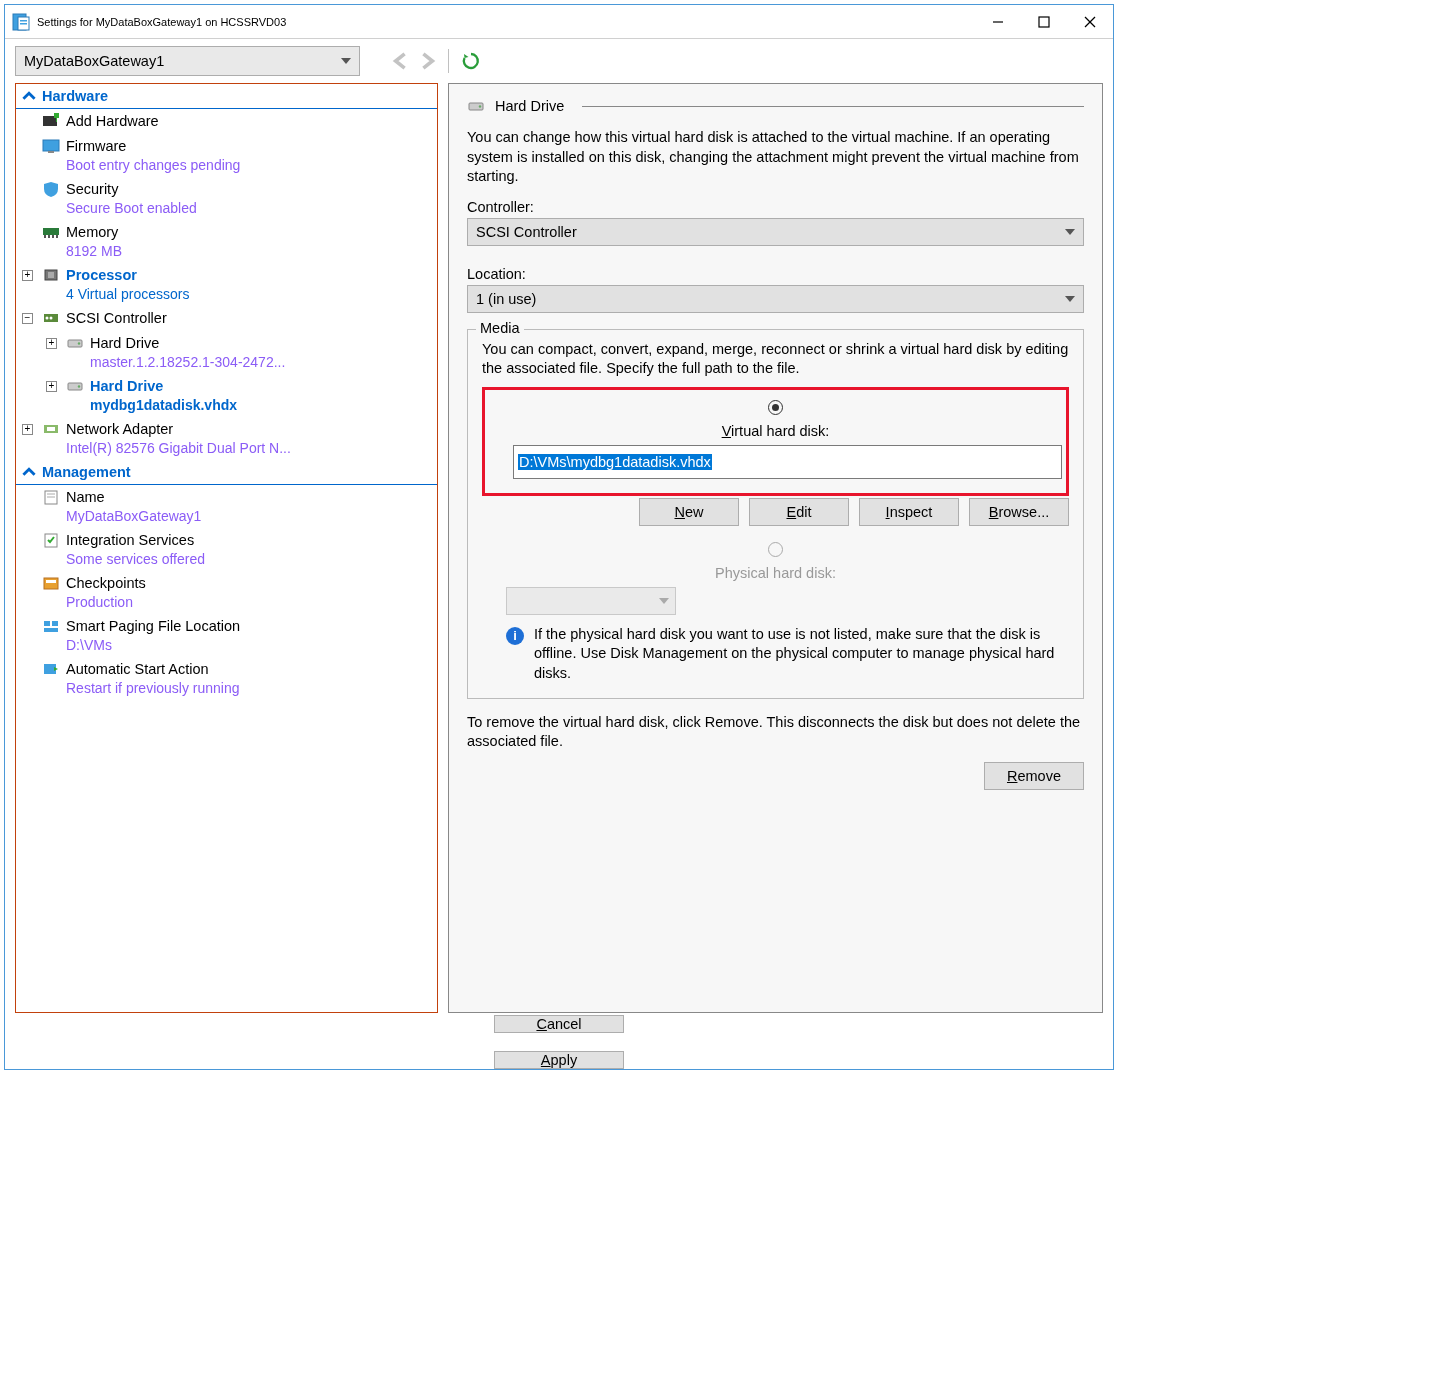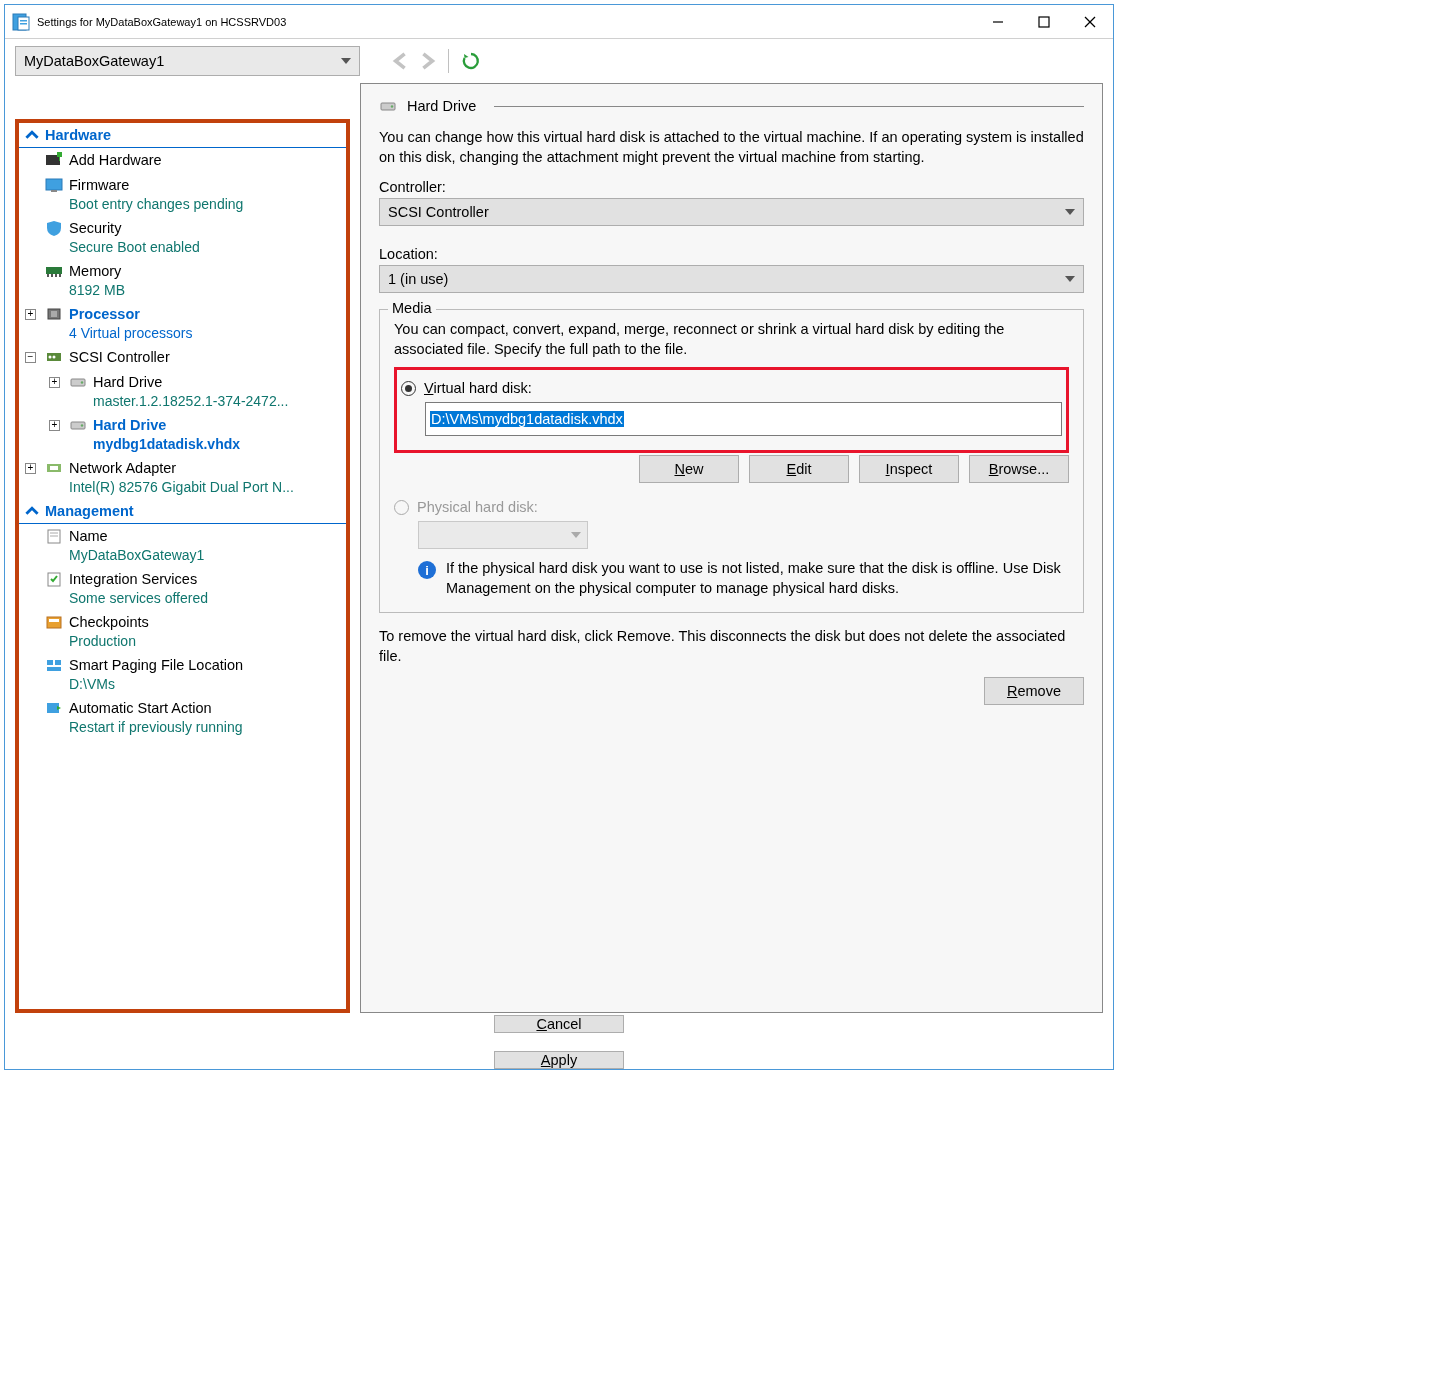--- a/index.html
+++ b/index.html
@@ -10,43 +10,43 @@
 .titlebar .title { flex: 1; font-size: 11px; }
 .winbtns { display: flex; }
 .winbtn { width: 46px; height: 32px; display:flex; align-items:center; justify-content:center; }
 .toolbar { height: 44px; display:flex; align-items:center; padding: 6px 10px; gap: 12px; }
 .vm-select { width: 345px; height: 30px; border:1px solid #adadad; background:#e9e9e9; display:flex; align-items:center; padding:0 8px; justify-content:space-between; }
 .nav-arrows { display:flex; gap: 8px; align-items:center; margin-left: 20px;}
 .nav-arrows .arr { width:18px; height:18px; opacity:.35; }
 .divider-v { width:1px; height:24px; background:#c0c0c0; margin: 0 4px; }
 .refresh { width:20px; height:20px; }
 .body { flex:1; display:flex; padding: 0 10px 6px 10px; gap: 10px; overflow:hidden; }
-.tree { width: 335px; border:4px solid #c2410c; background:#fff; overflow-y:auto;margin-top:36px; }
+.tree { width: 423px; border:1px solid #c2410c; background:#fff; overflow-y:auto; }
 .section-hdr { color:#0066cc; font-weight:600; padding: 4px 6px; display:flex; align-items:center; gap:6px; border-bottom:1px solid #0066cc; }
 .section-hdr .chev { width:14px; height:14px; fill:#0066cc; }
 .tree-item { padding: 3px 0 3px 26px; line-height:1.3; }
 .tree-item.l2 { padding-left: 50px; }
 .ti-row { display:flex; align-items:center; gap:6px; }
 .ti-row .expand { width:11px; height:11px; border:1px solid #888; display:flex; align-items:center; justify-content:center; font-size:10px; line-height:10px; margin-left:-20px; margin-right:3px; background:#fff;}
 .ti-icon { width:18px; height:16px; flex-shrink:0; }
 .ti-label { color:#000; }
 .ti-label.link { color:#0066cc; font-weight:600; }
-.ti-sub { color:#0f766e; padding-left: 24px; font-size:14px; }
+.ti-sub { color:#8b5cf6; padding-left: 24px; font-size:14px; }
 .tree-item.selected { background:#fff; }
 .tree-item.selected .ti-label.link { color:#0066cc; }
 .content { flex:1; border:1px solid #888; background:#f7f7f7; padding: 14px 18px; position:relative; display:flex; flex-direction:column; }
 .pane-title { display:flex; align-items:center; gap:10px; margin-bottom: 14px; }
 .pane-title .line { flex:1; height:1px; background:#888; margin-left:8px; }
 .desc { margin-bottom: 12px; line-height:1.35; }
 .row { display:flex; gap: 20px; margin-bottom: 6px; flex-direction: column; }
 .col { flex:1; display:flex; flex-direction:column; gap:3px; }
 .combo { height:28px; border:1px solid #adadad; background:#e1e1e1; display:flex; align-items:center; justify-content:space-between; padding:0 8px; }
 .fieldset { border:1px solid #bbb; margin-top: 10px; padding: 10px 14px 14px 14px; position:relative; }
 .fieldset .legend { position:absolute; top:-10px; left:8px; background:#f7f7f7; padding:0 4px; }
-.radio-row { display:flex; align-items:center; gap:8px; margin-top:6px; }
+.radio-row { display:flex; align-items:center; gap:8px; margin-top:6px;flex-direction:column; }
 .radio { width:15px; height:15px; border-radius:50%; border:1.5px solid #333; display:flex; align-items:center; justify-content:center; }
 .radio.sel::after { content:""; width:7px; height:7px; border-radius:50%; background:#333; }
 .radio.dis { border-color:#aaa; }
 .path-input { margin: 6px 0 10px 24px; height:24px; border:1px solid #7a7a7a; background:#fff; padding:16px 4px; display:flex; align-items:center; }
 .path-input .sel { background:#0078d7; color:#fff; padding:0 1px; }
 .hl-box { border:3px solid #e8142c; padding: 4px; margin: 2px 0; }
 .btn-row { display:flex; gap: 10px; justify-content:flex-end; margin-left:24px; }
 .btn { min-width:100px; height:28px; border:1px solid #adadad; background:#e1e1e1; display:flex; align-items:center; justify-content:center; padding:0 14px; }
 .btn u { text-decoration:underline; }
 .disabled { color:#999; }
@@ -195,21 +195,21 @@
 
       <div class="tree-item l2">
         <div class="ti-row">
           <span class="expand">+</span>
           <svg class="ti-icon" viewBox="0 0 18 16">
               <rect x="2" y="5" width="14" height="7" rx="1" fill="#ccc" stroke="#888"></rect>
               <circle cx="13" cy="8.5" r="1.2" fill="#6a6"></circle>
             </svg>
           <span class="ti-label">Hard Drive</span>
         </div>
-        <div class="ti-sub">master.1.2.18252.1-374-2472...</div>
+        <div class="ti-sub">master.1.2.18252.1-304-2472...</div>
       </div>
 
       <div class="tree-item l2 selected">
         <div class="ti-row">
           <span class="expand">+</span>
           <svg class="ti-icon" viewBox="0 0 18 16">
               <rect x="2" y="5" width="14" height="7" rx="1" fill="#ccc" stroke="#888"></rect>
               <circle cx="13" cy="8.5" r="1.2" fill="#6a6"></circle>
             </svg>
           <span class="ti-label link">Hard Drive</span>

